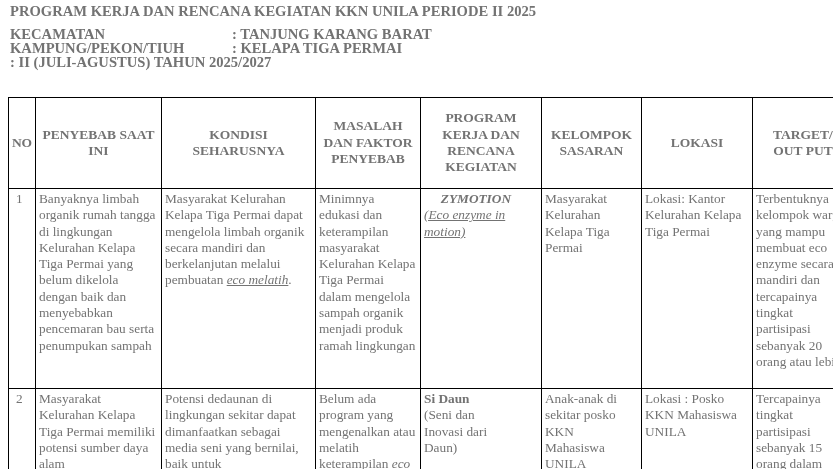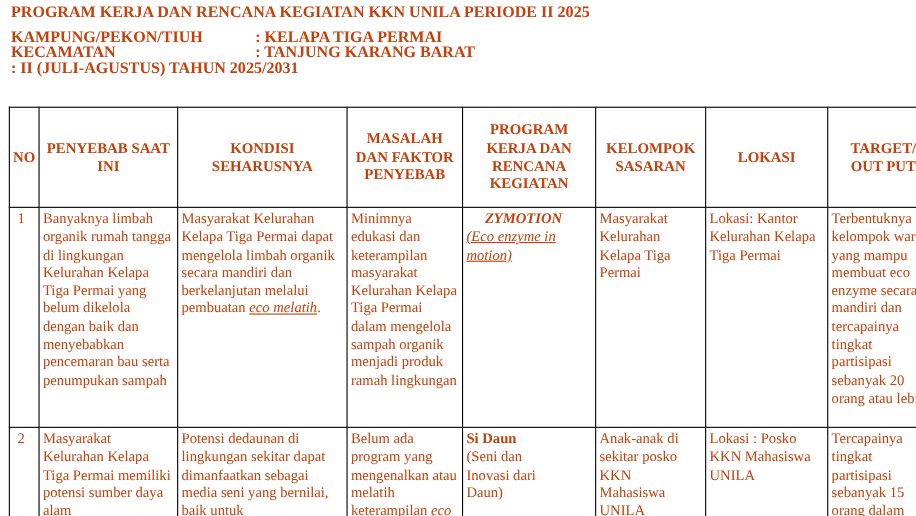--- a/index.html
+++ b/index.html
@@ -1,21 +1,21 @@
 <!DOCTYPE html>
 <html><head>
 <meta charset="utf-8">
 <style>
   html,body { margin:0; padding:0; background:#fff; }
   .page {
     position:relative;
     width:833px; height:469px;
     overflow:hidden;
     background:#ffffff;
-    color:#c2410c;
+    color:#737373;
     font-family:"Liberation Serif", serif;
   }
   .title {
     position:absolute; left:10px; top:3px;
     font-size:14.6px; font-weight:bold; white-space:nowrap;
   }
   .info {
     position:absolute; left:10px; top:27px;
     font-size:14.6px; font-weight:bold; line-height:14.2px;
   }
@@ -51,29 +51,29 @@
 </style>
 </head>
 <body>
 
 <div class="page">
 
   <div class="title">PROGRAM KERJA DAN RENCANA KEGIATAN KKN UNILA PERIODE II 2025</div>
 
   <div class="info">
     <div class="info-row">
+      <span class="info-label">KECAMATAN</span>
+      <span class="info-value">: TANJUNG KARANG BARAT</span>
+    </div>
+    <div class="info-row">
       <span class="info-label">KAMPUNG/PEKON/TIUH</span>
       <span class="info-value">: KELAPA TIGA PERMAI</span>
     </div>
     <div class="info-row">
-      <span class="info-label">KECAMATAN</span>
-      <span class="info-value">: TANJUNG KARANG BARAT</span>
-    </div>
-    <div class="info-row">
-      <span class="info-value">: II (JULI-AGUSTUS) TAHUN 2025/2031</span>
+      <span class="info-value">: II (JULI-AGUSTUS) TAHUN 2025/2027</span>
     </div>
   </div>
 
   <table class="worktable">
     <colgroup>
       <col style="width:27px">
         <col style="width:126px">
         <col style="width:154px">
         <col style="width:105px">
       <col style="width:121px">

